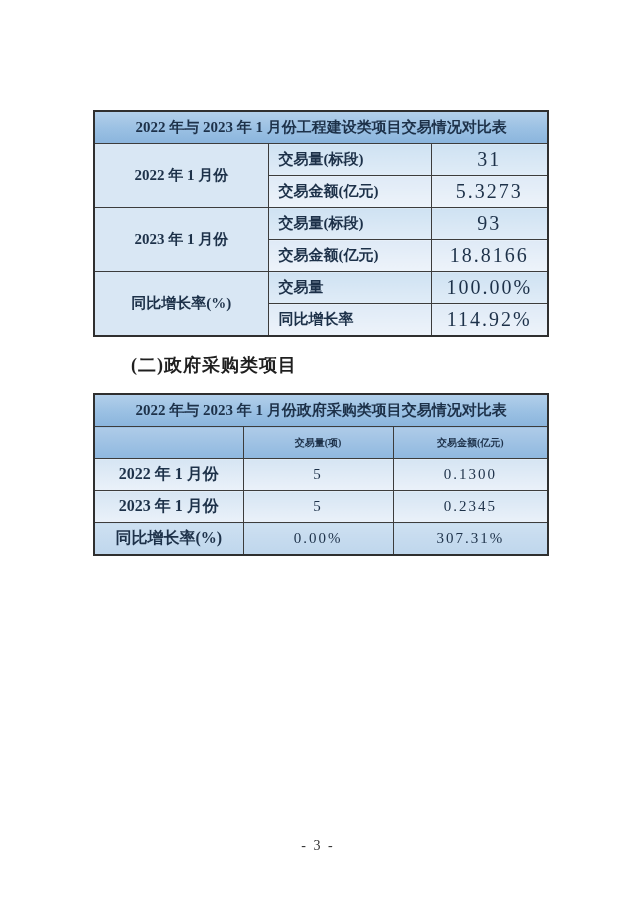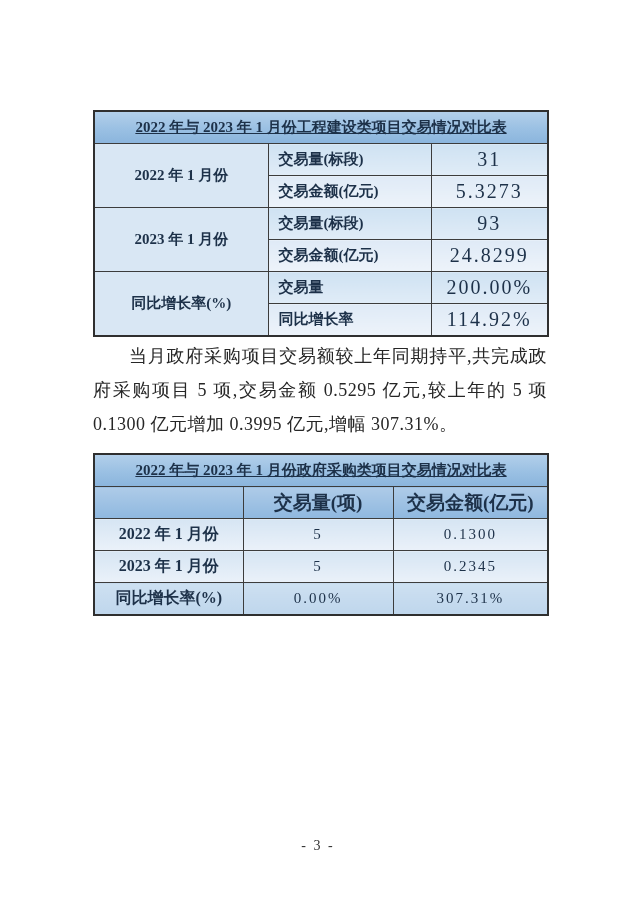--- a/index.html
+++ b/index.html
@@ -12,24 +12,23 @@
 
   
   table{border-collapse:collapse;table-layout:fixed;width:454px;
         color:#1d3149;}
   td{border:1px solid #3c3c3c;text-align:center;vertical-align:middle;
      padding:0 2px;overflow:hidden;}
   table{border:2px solid #2f2f2f;}
   .title-cell{
     height:35px;font-weight:bold;font-size:15px;
     background:linear-gradient(180deg,#b2cfea 0%,#9ac0e3 55%,#8bb5dd 100%);
-    text-decoration:underline;
   }
   .hdr-cell{
-    height:32px;font-weight:bold;font-size:19px;
+    height:32px;font-weight:bold;font-size:10px;
     background:linear-gradient(180deg,#aecbe8 0%,#8fb8df 100%);
   }
   .grp{font-weight:bold;font-size:15px;background:#d9e7f4;}
   .met{font-weight:bold;font-size:15px;text-align:left;padding-left:10px;}
   .val{font-size:20px;letter-spacing:2px;}
   .t1 tr.r-odd td.met,.t1 tr.r-odd td.val{
     background:linear-gradient(180deg,#cfe2f2 0%,#e0ecf7 100%);}
   .t1 tr.r-even td.met,.t1 tr.r-even td.val{
     background:linear-gradient(180deg,#dfeaf6 0%,#edf3fa 100%);}
   .t1 td{height:31px;}
@@ -81,35 +80,35 @@
       <td class="met">交易金额(亿元)</td>
       <td class="val">5.3273</td>
     </tr>
     <tr class="r-odd">
       <td rowspan="2" class="grp">2023 年 1 月份</td>
       <td class="met">交易量(标段)</td>
       <td class="val">93</td>
     </tr>
     <tr class="r-even">
       <td class="met">交易金额(亿元)</td>
-      <td class="val">24.8299</td>
+      <td class="val">18.8166</td>
     </tr>
     <tr class="r-odd">
       <td rowspan="2" class="grp">同比增长率(%)</td>
       <td class="met">交易量</td>
-      <td class="val">200.00%</td>
+      <td class="val">100.00%</td>
     </tr>
     <tr class="r-even">
       <td class="met">同比增长率</td>
       <td class="val">114.92%</td>
     </tr>
   </tbody>
     </table>
 
-  <p class="para">当月政府采购项目交易额较上年同期持平,共完成政府采购项目 5 项,交易金额 0.5295 亿元,较上年的 5 项 0.1300 亿元增加 0.3995 亿元,增幅 307.31%。</p>
+  <div class="sec-heading">(二)政府采购类项目</div>
 
   <div class="gap-before-table"></div>
 
   <table class="t2">
     <colgroup>
         <col style="width:149px">
         <col style="width:150px">
         <col style="width:155px">
       </colgroup>
     <tbody>

